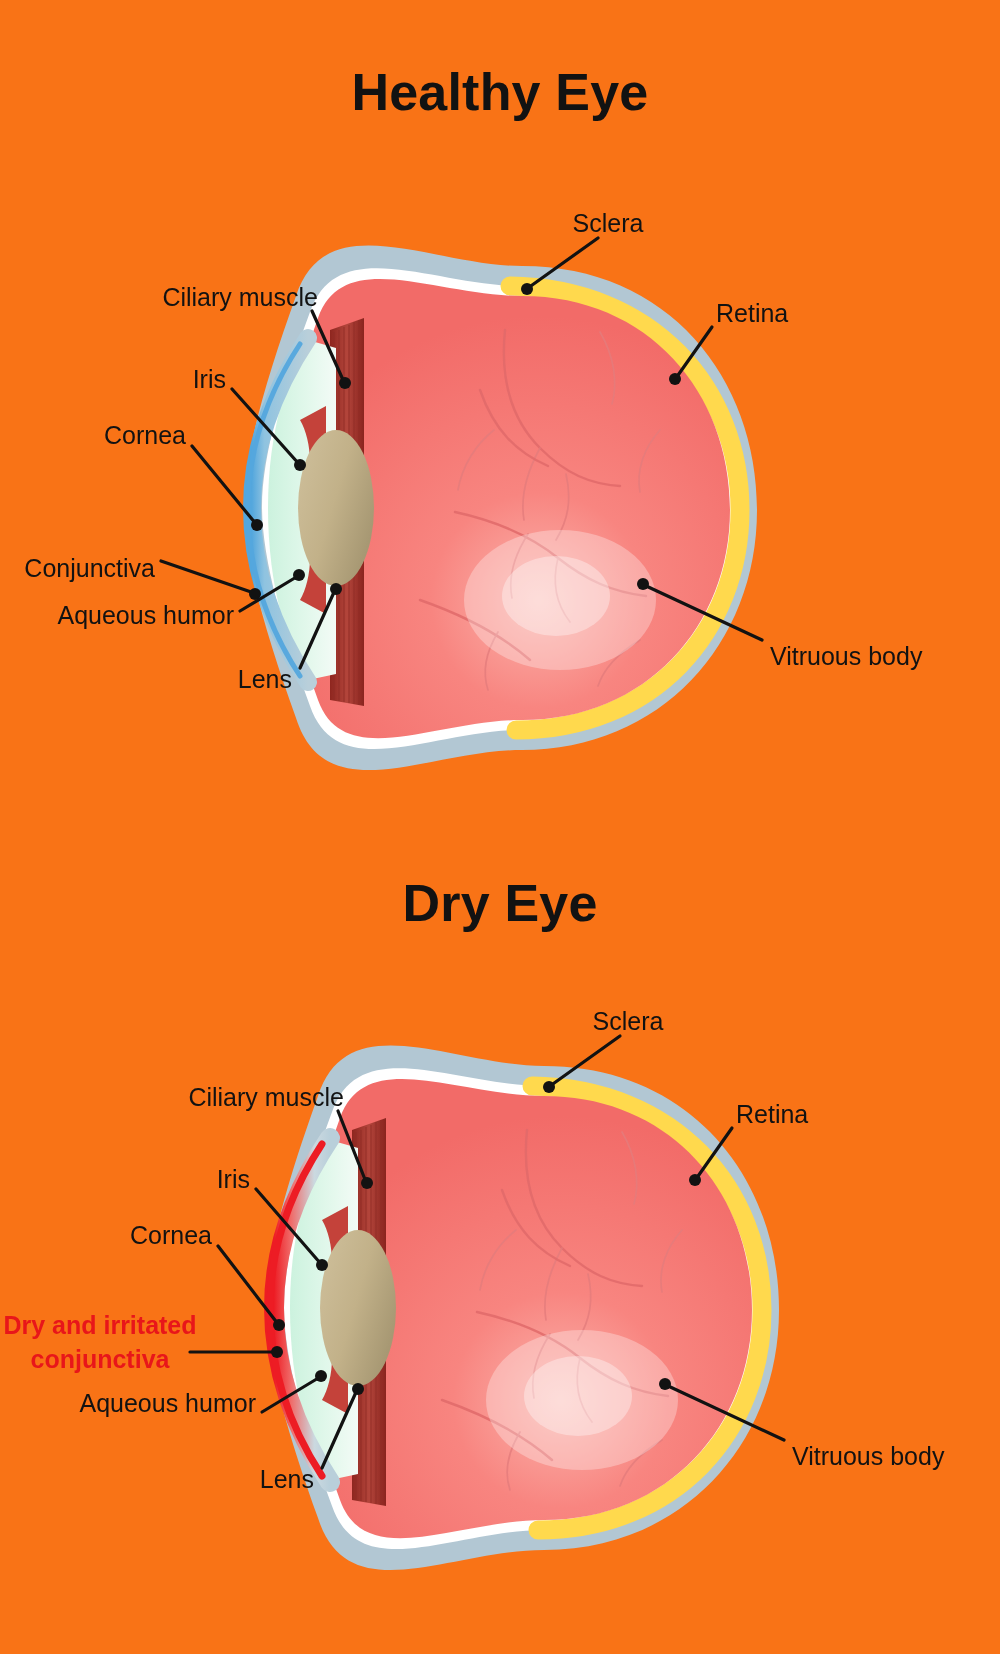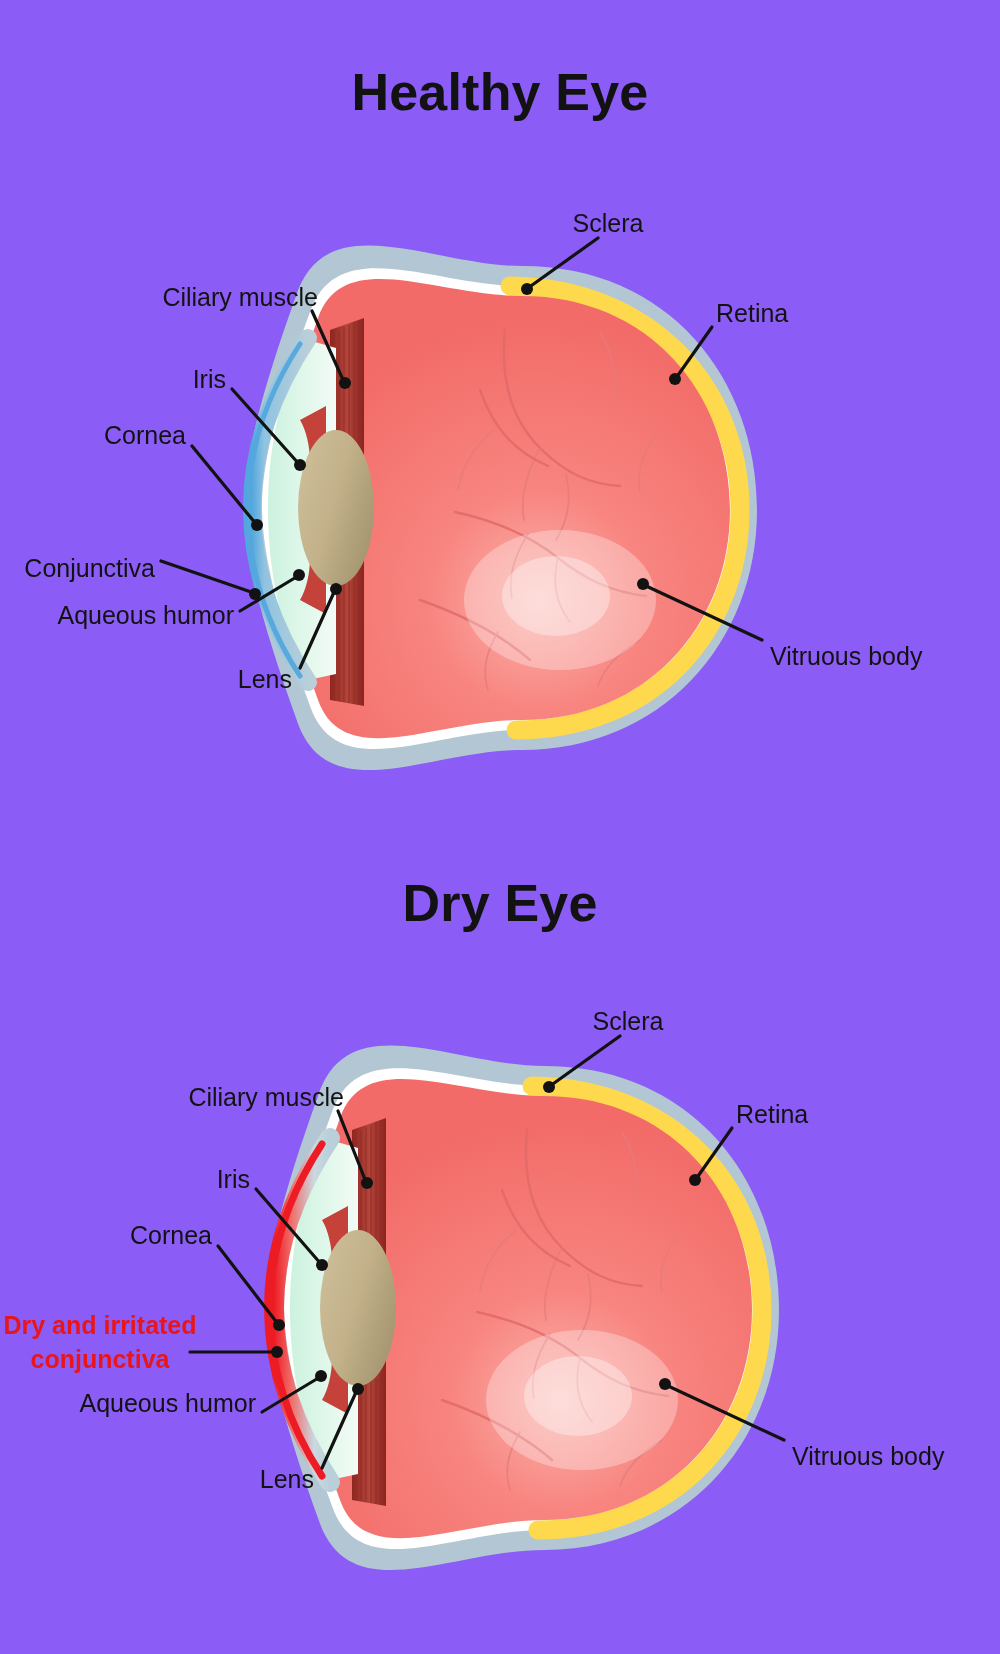--- a/index.html
+++ b/index.html
@@ -13,21 +13,21 @@
     height: 1654px;
     font-family: "Liberation Sans", sans-serif;
     color: #111111;
     overflow: hidden;
     position: relative;
   }
   .page {
     position: relative;
     width: 1000px;
     height: 1654px;
-    background: #8b5cf6;
+    background: #f97316;
   }
   .panel {
     position: absolute;
     left: 0;
     width: 1000px;
   }
   #panel-healthy { top: 0; height: 840px; }
   #panel-dry     { top: 840px; height: 814px; }
 
   .panel-title {

